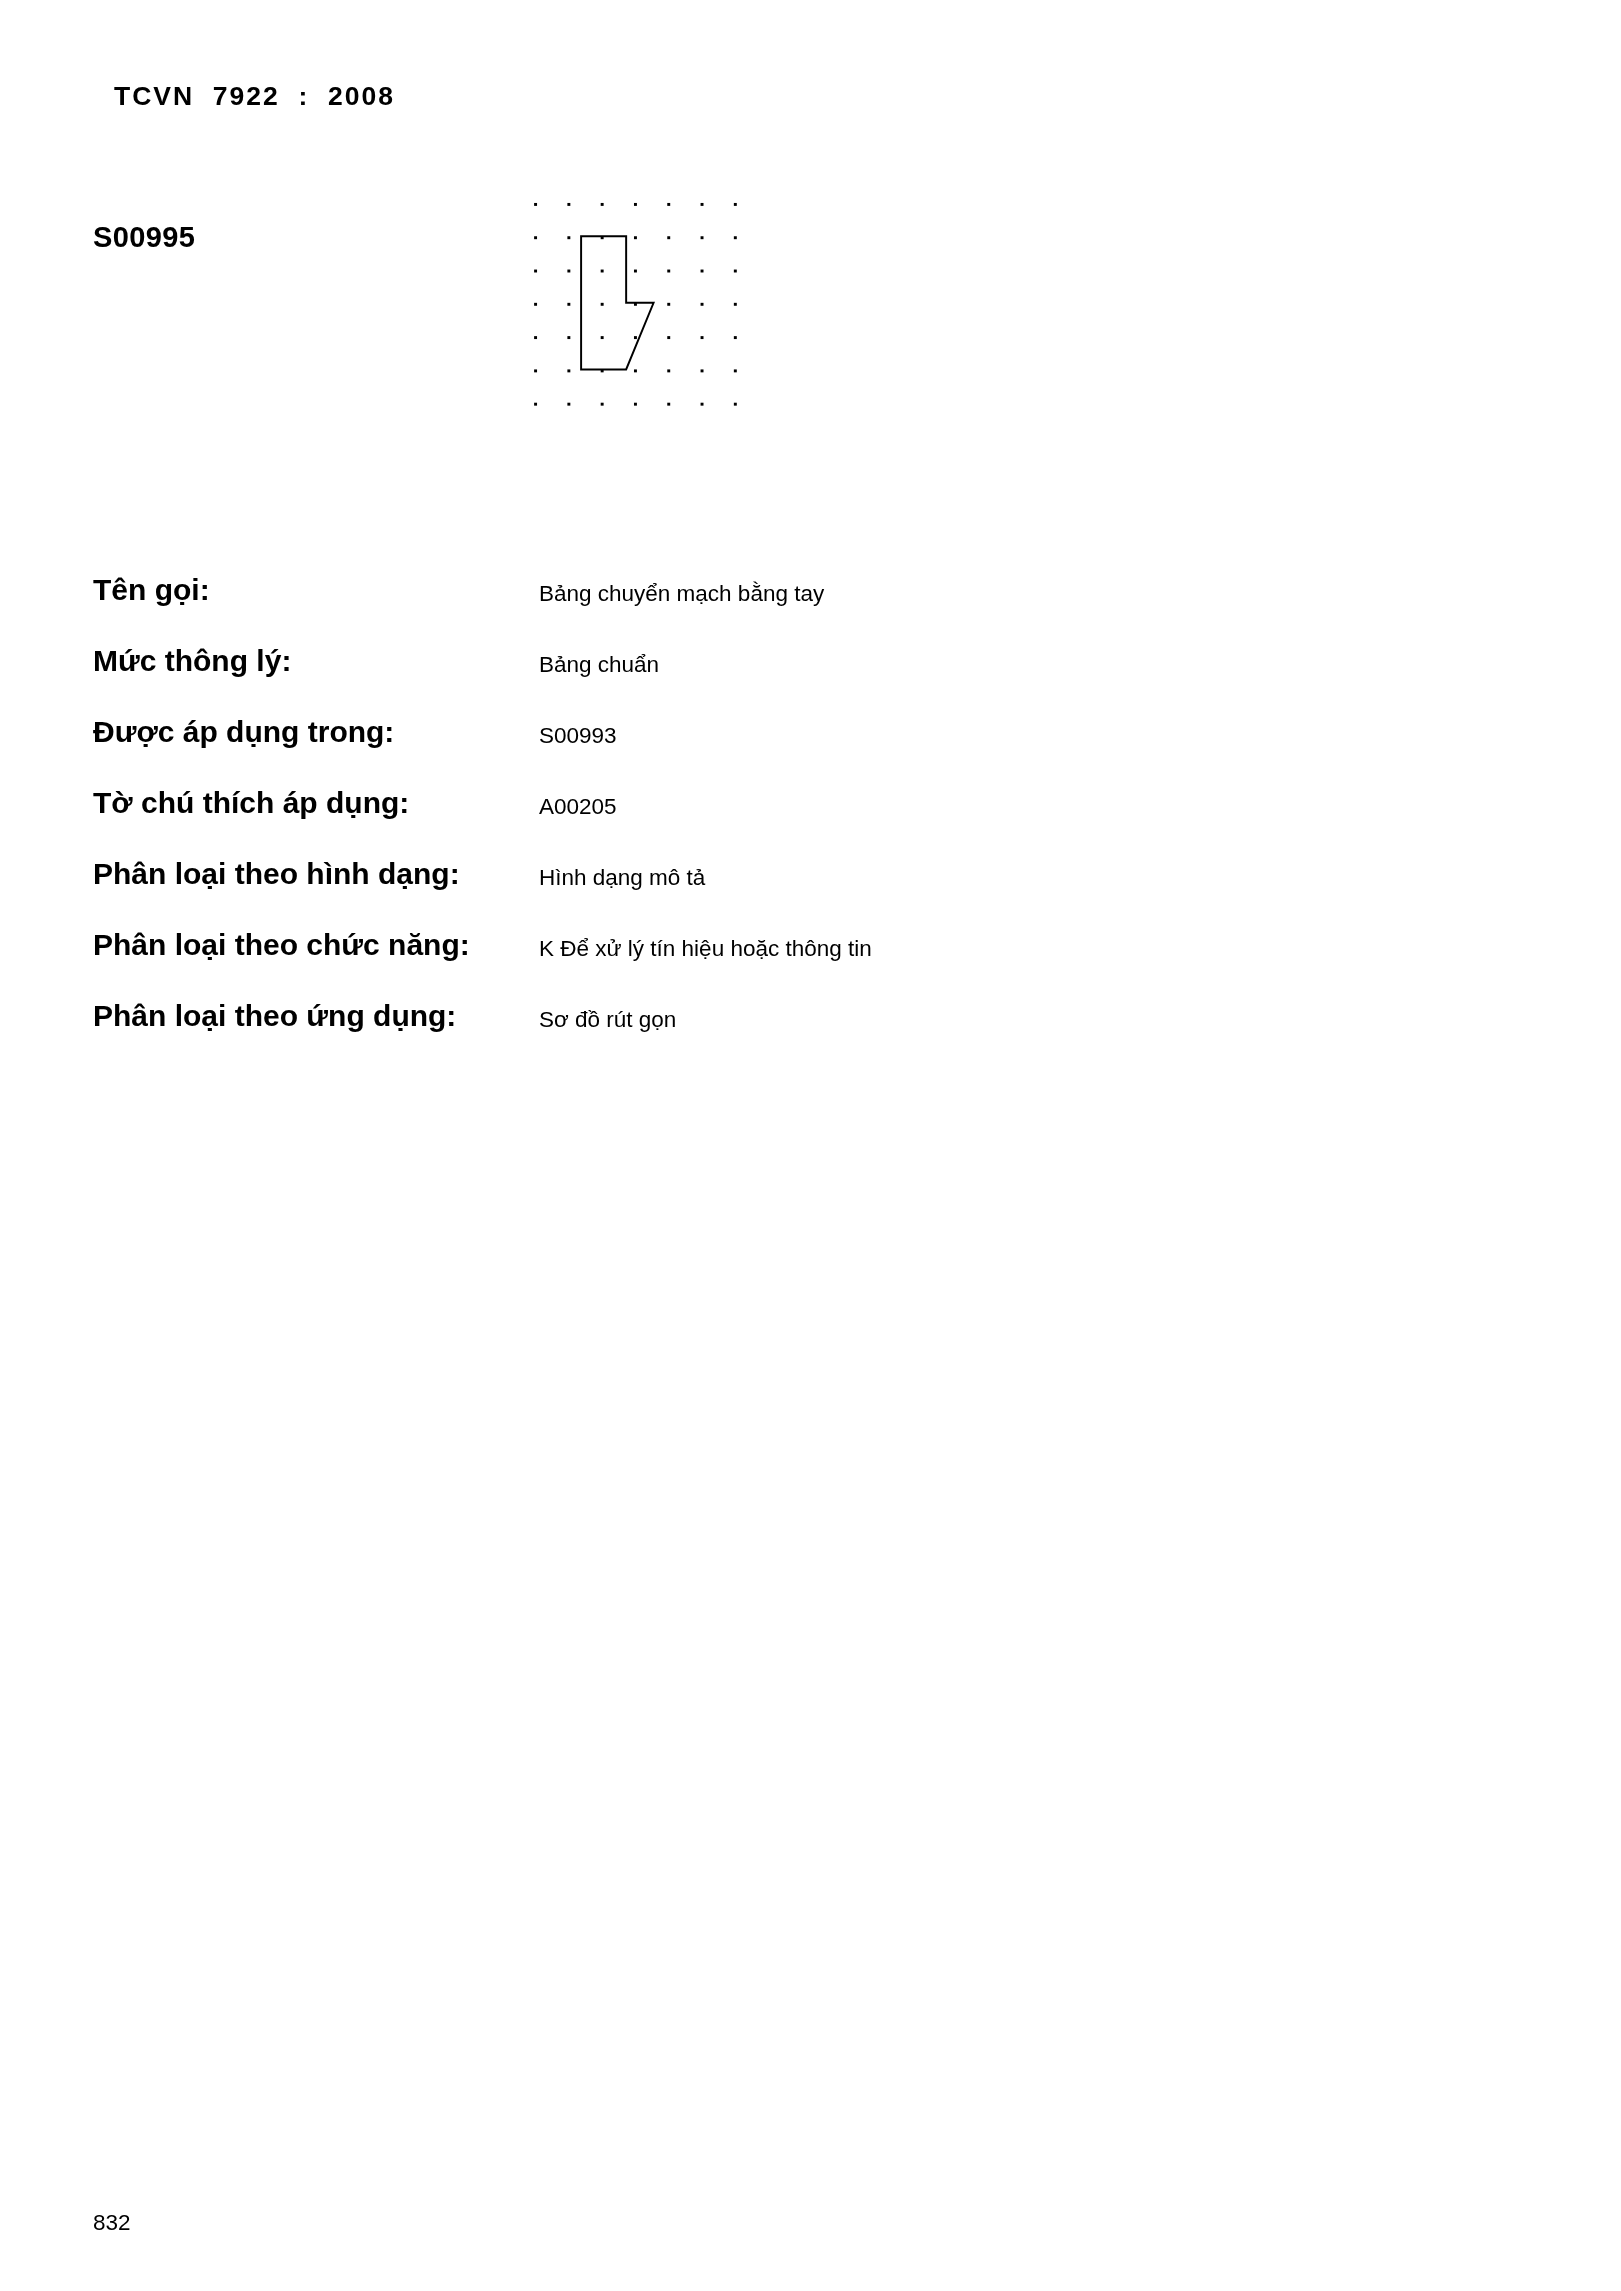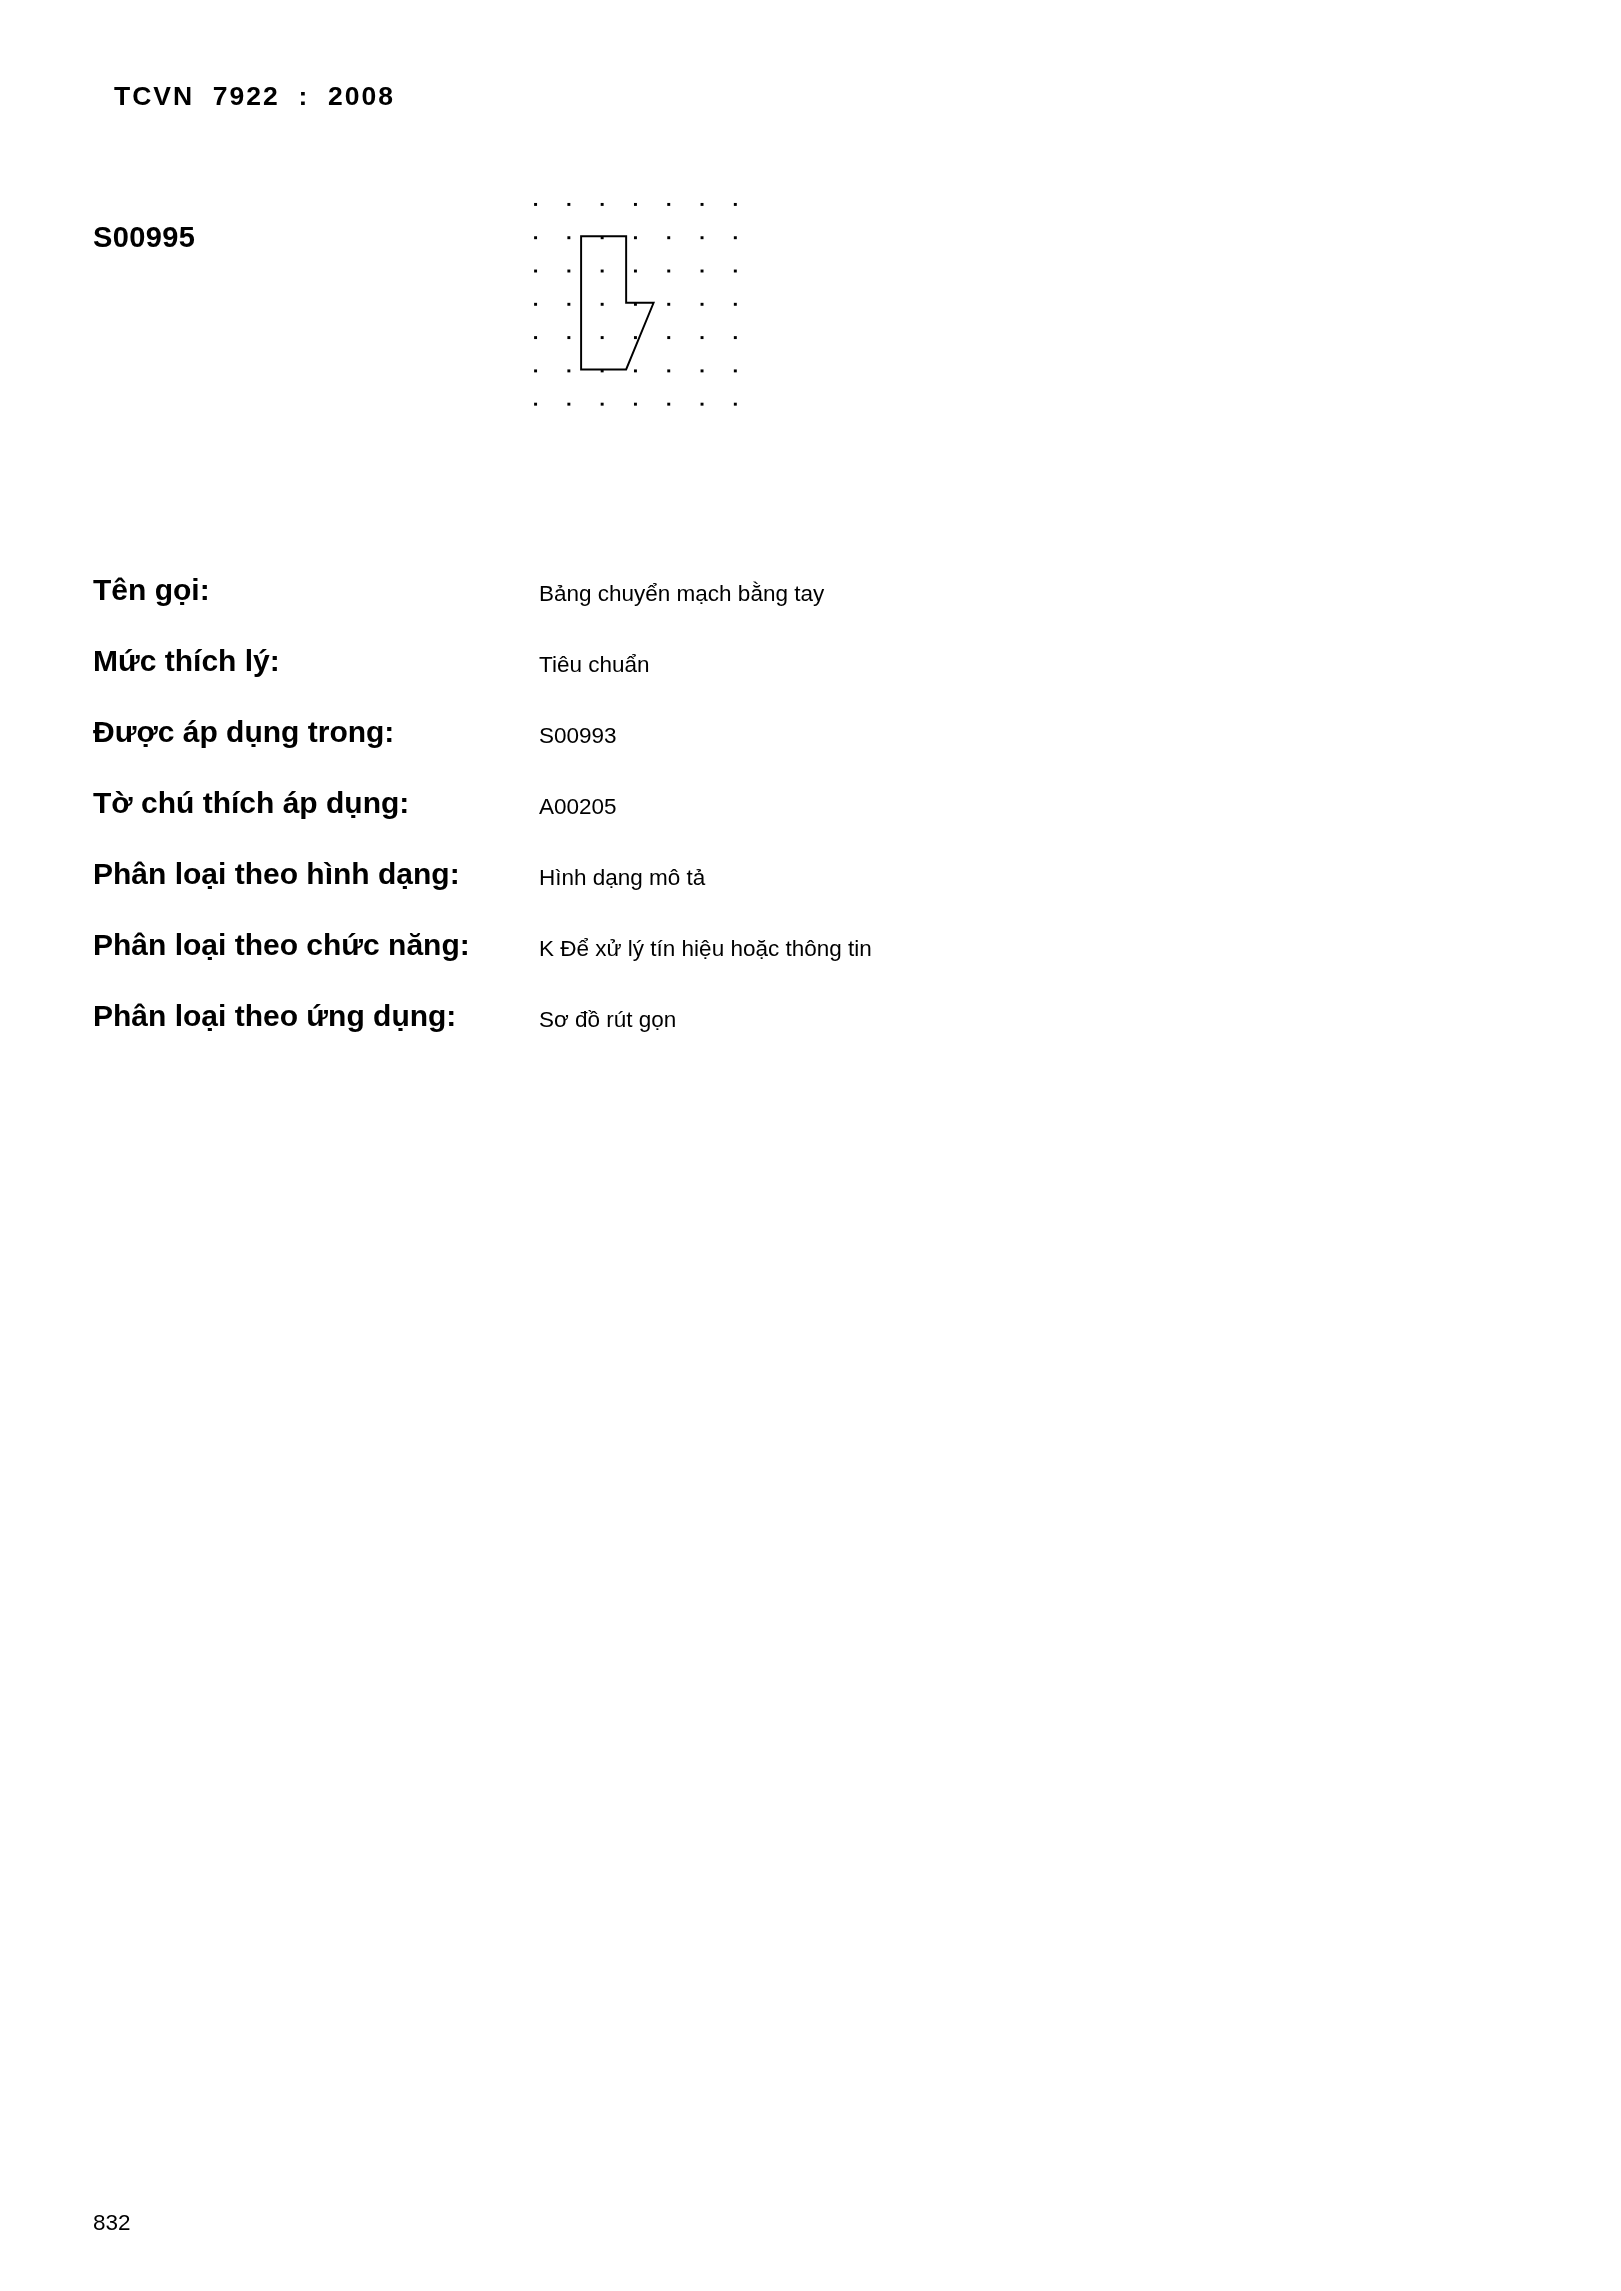--- a/index.html
+++ b/index.html
@@ -161,22 +161,22 @@
   </div>
 
   <div class="fields">
 
     <div class="field-row">
       <div class="field-label">Tên gọi:</div>
       <div class="field-value">Bảng chuyển mạch bằng tay</div>
     </div>
 
     <div class="field-row">
-      <div class="field-label">Mức thích lý:</div>
-      <div class="field-value">Tiêu chuẩn</div>
+      <div class="field-label">Mức thông lý:</div>
+      <div class="field-value">Bảng chuẩn</div>
     </div>
 
 
     <div class="field-row">
       <div class="field-label">Được áp dụng trong:</div>
       <div class="field-value">S00993</div>
     </div>
 
     <div class="field-row">
       <div class="field-label">Tờ chú thích áp dụng:</div>

